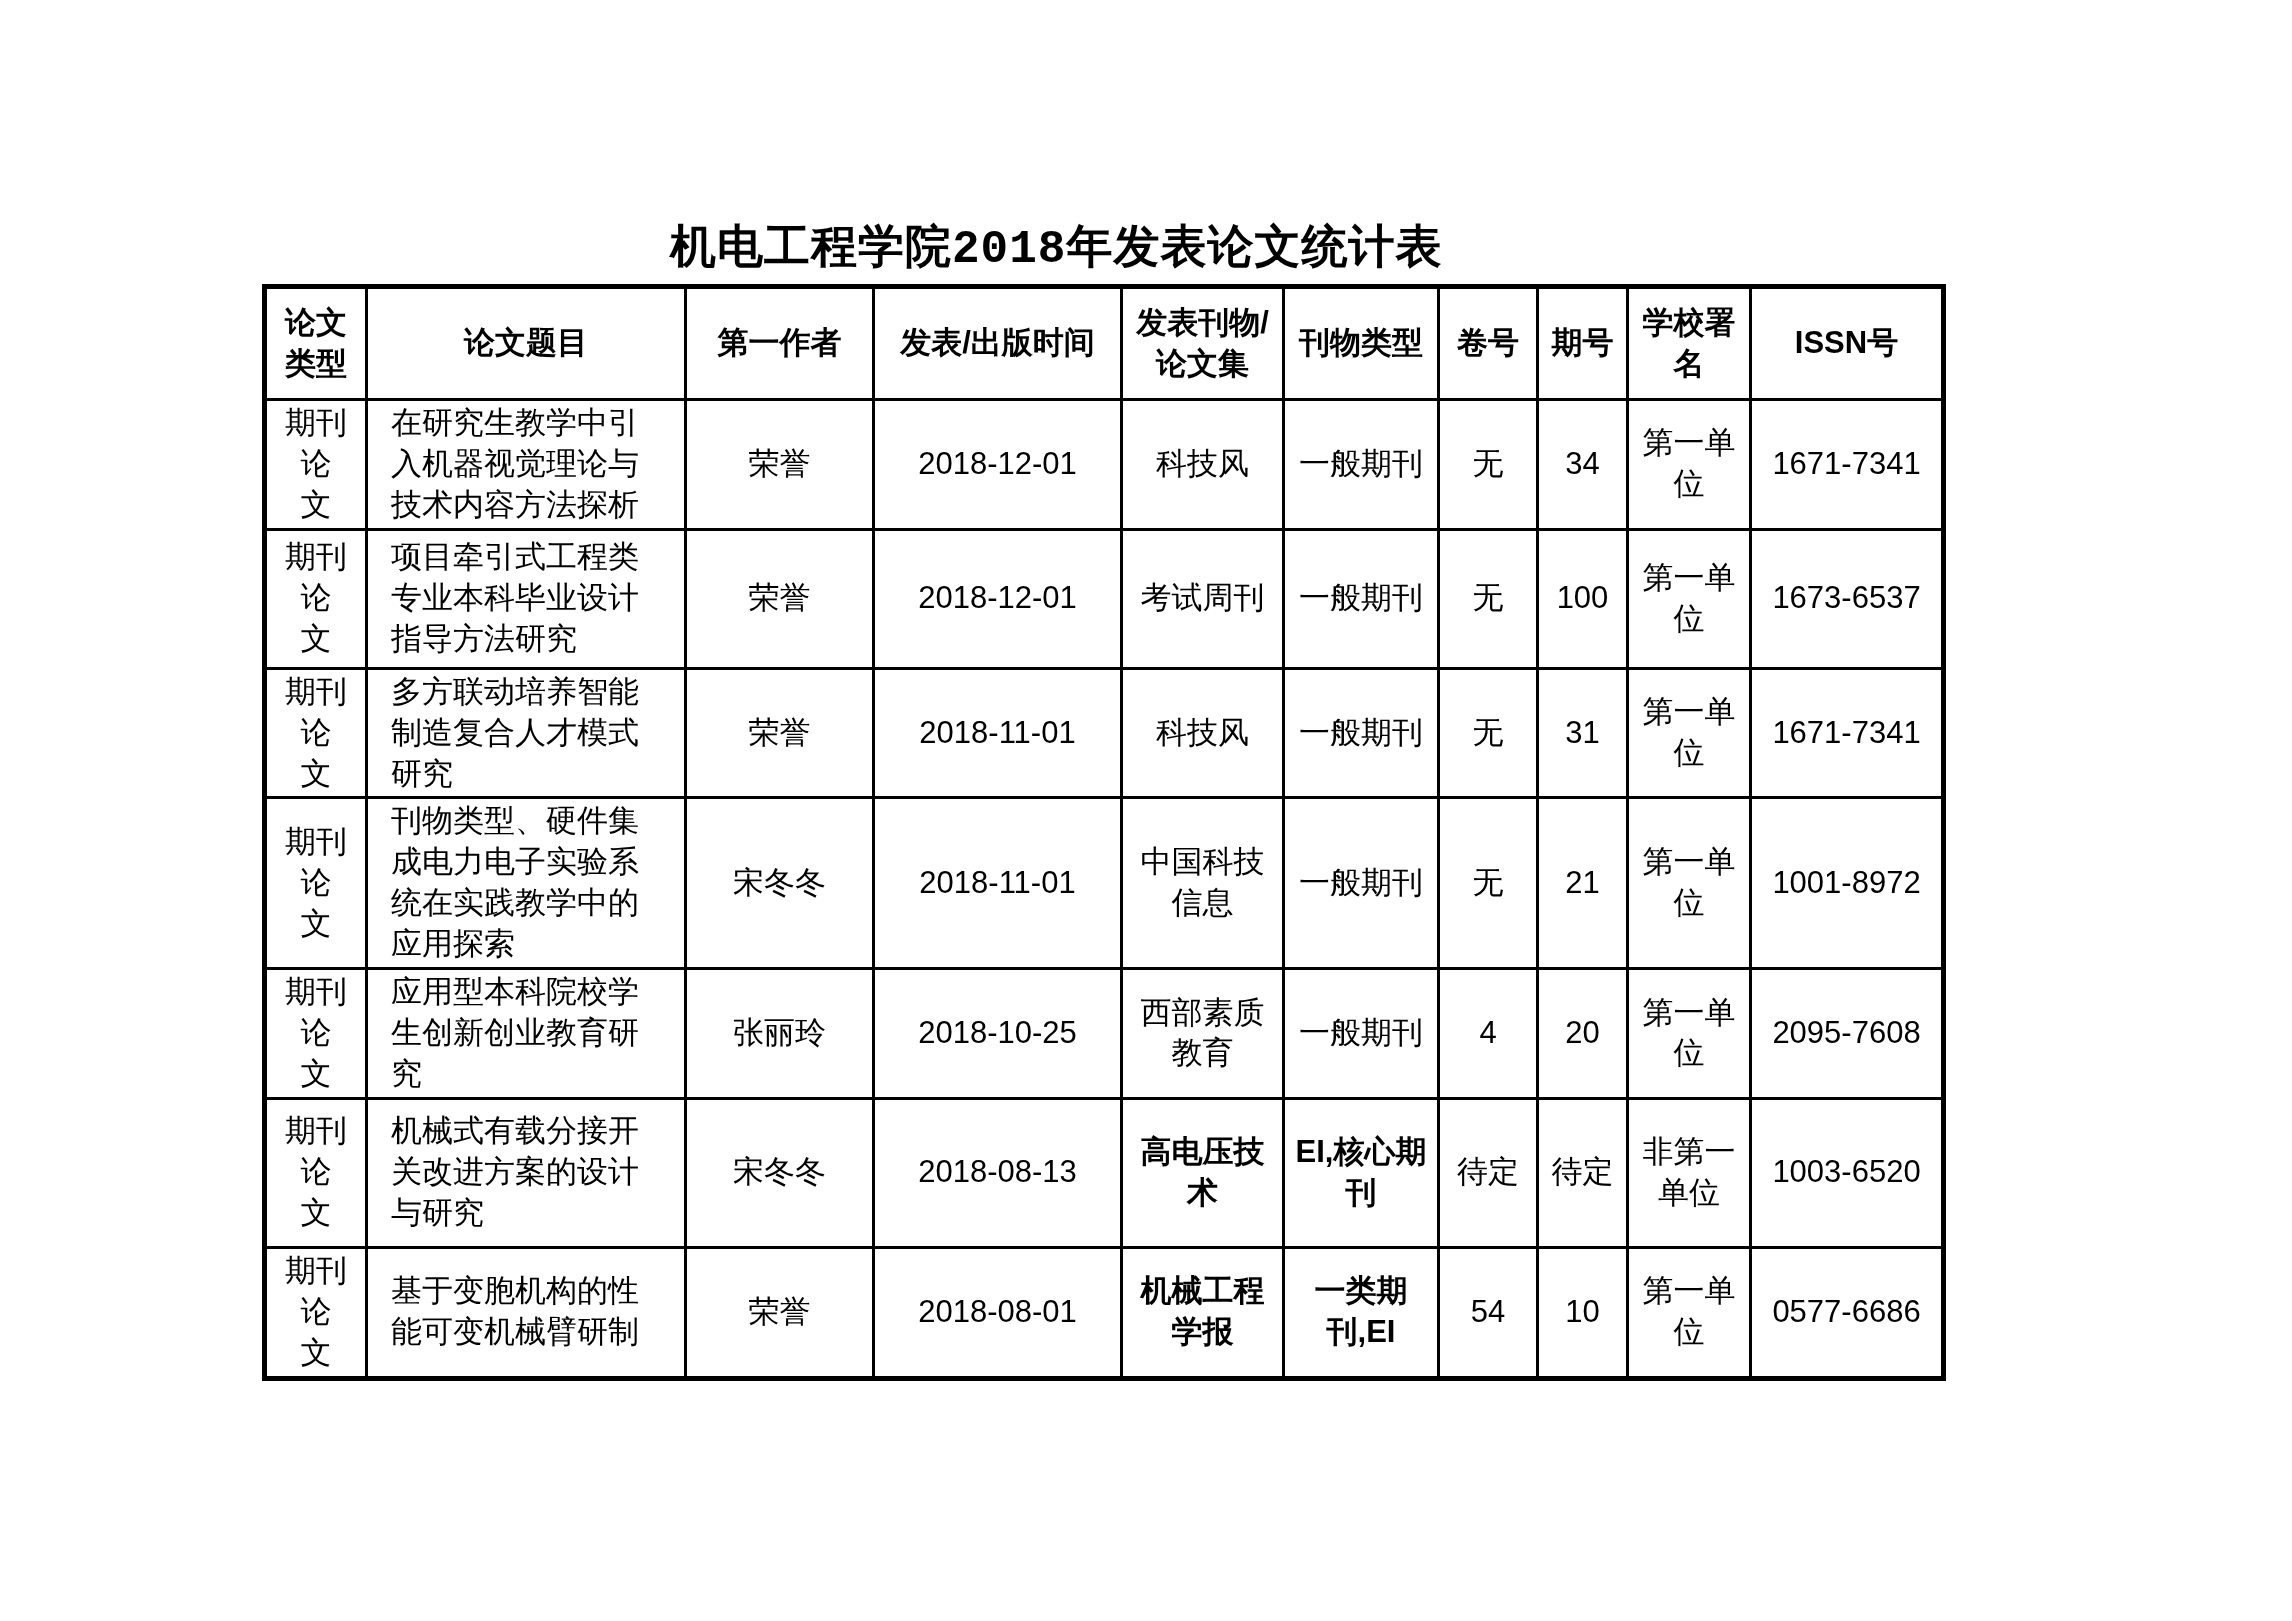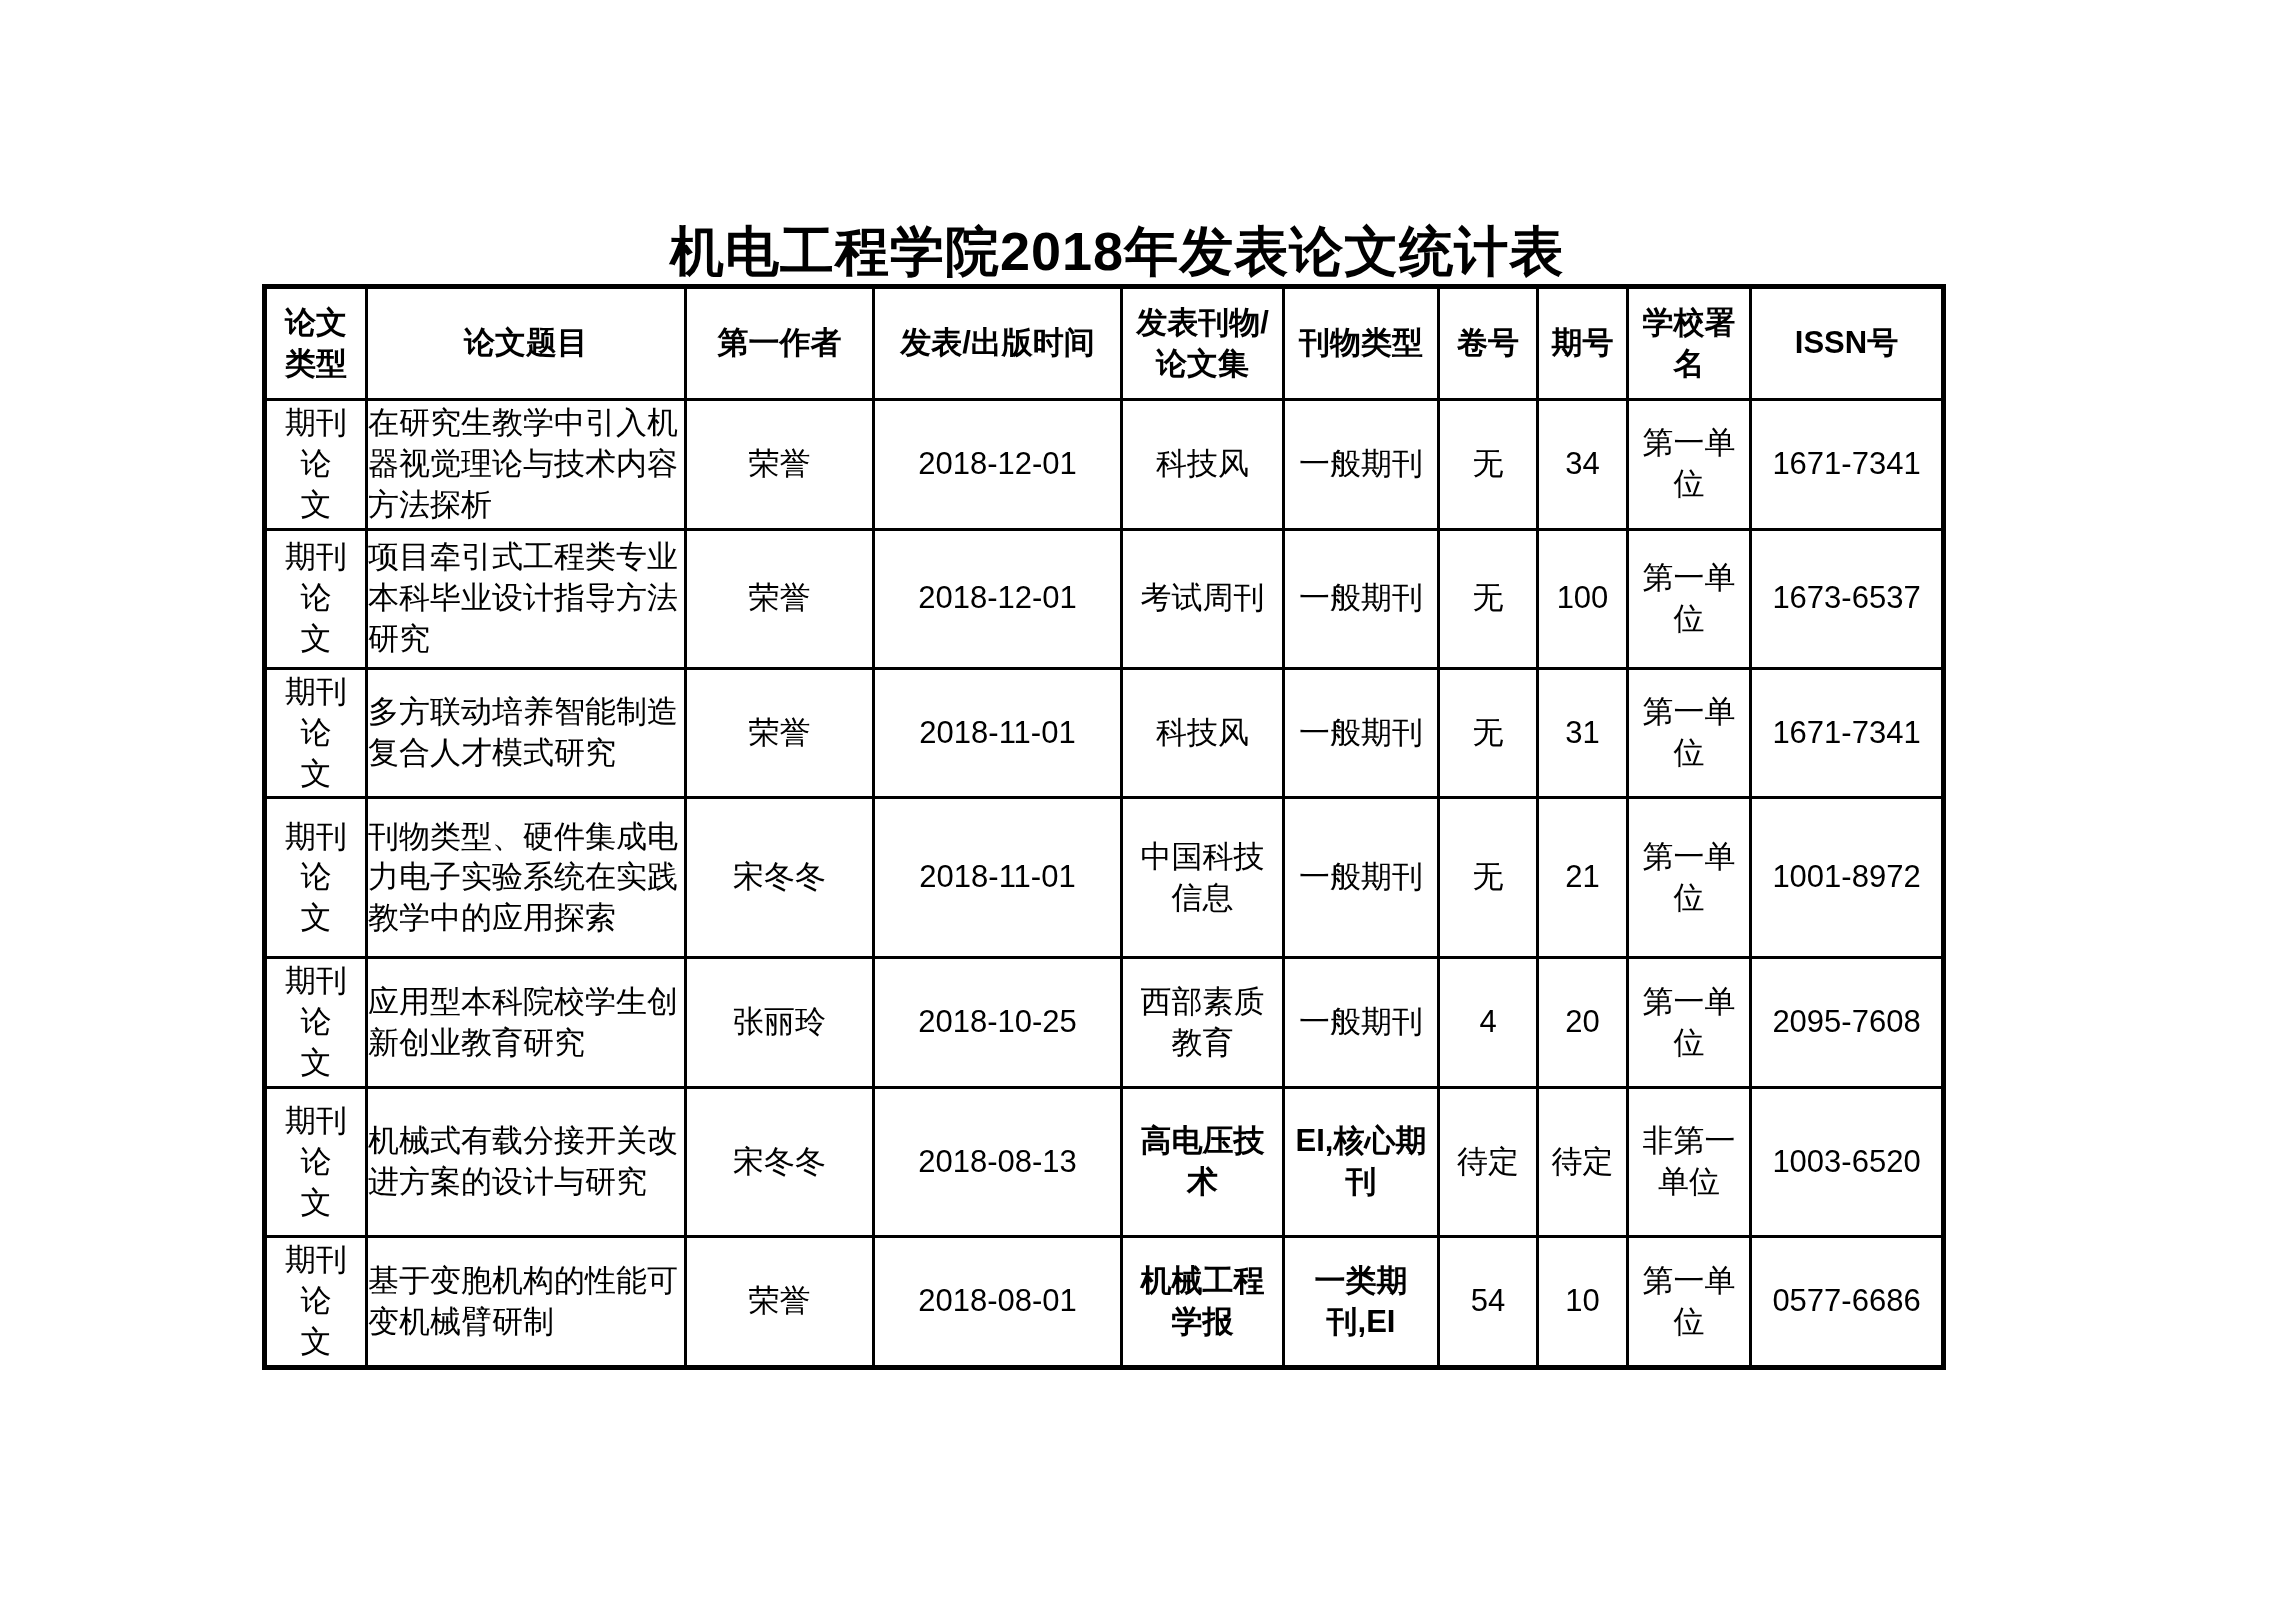--- a/index.html
+++ b/index.html
@@ -9,24 +9,25 @@
     height: 1621px;
     background: #ffffff;
     font-family: "Liberation Sans", sans-serif;
     color: #000000;
     overflow: hidden;
   }
   .doc-title {
     position: absolute;
     left: 670px;
     top: 216px;
-    font-size: 54px;
+    font-size: 46px;
     font-weight: bold;
     letter-spacing: 1px;
     white-space: nowrap;
+    font-family: Liberation Mono, monospace;
   }
   table.papers {
     position: absolute;
     left: 262px;
     top: 284px;
     width: 1678px;
     border-collapse: collapse;
     table-layout: fixed;
     border: 5.9px solid #000;
   }
@@ -35,21 +36,21 @@
     text-align: center;
     vertical-align: middle;
     font-size: 31px;
     line-height: 1.32;
     padding: 2px 5.9px;
     white-space: pre-line;
     overflow: hidden;
     font-weight: normal;
   }
   table.papers th { font-weight: bold; }
-  table.papers td.col-1 { text-align: left; padding: 2px 0; }
+  table.papers td.col-1 { text-align: left; padding: 2px 23px; }
   table.papers td.bold { font-weight: bold; }
   tr.header-row   { height: 113px; }
   tbody tr:nth-child(1) { height: 128px; }
   tbody tr:nth-child(2) { height: 139px; }
   tbody tr:nth-child(3) { height: 110px; }
   tbody tr:nth-child(4) { height: 160px; }
   tbody tr:nth-child(5) { height: 98px; }
   tbody tr:nth-child(6) { height: 149px; }
   tbody tr:nth-child(7) { height: 101px; }
 </style>

